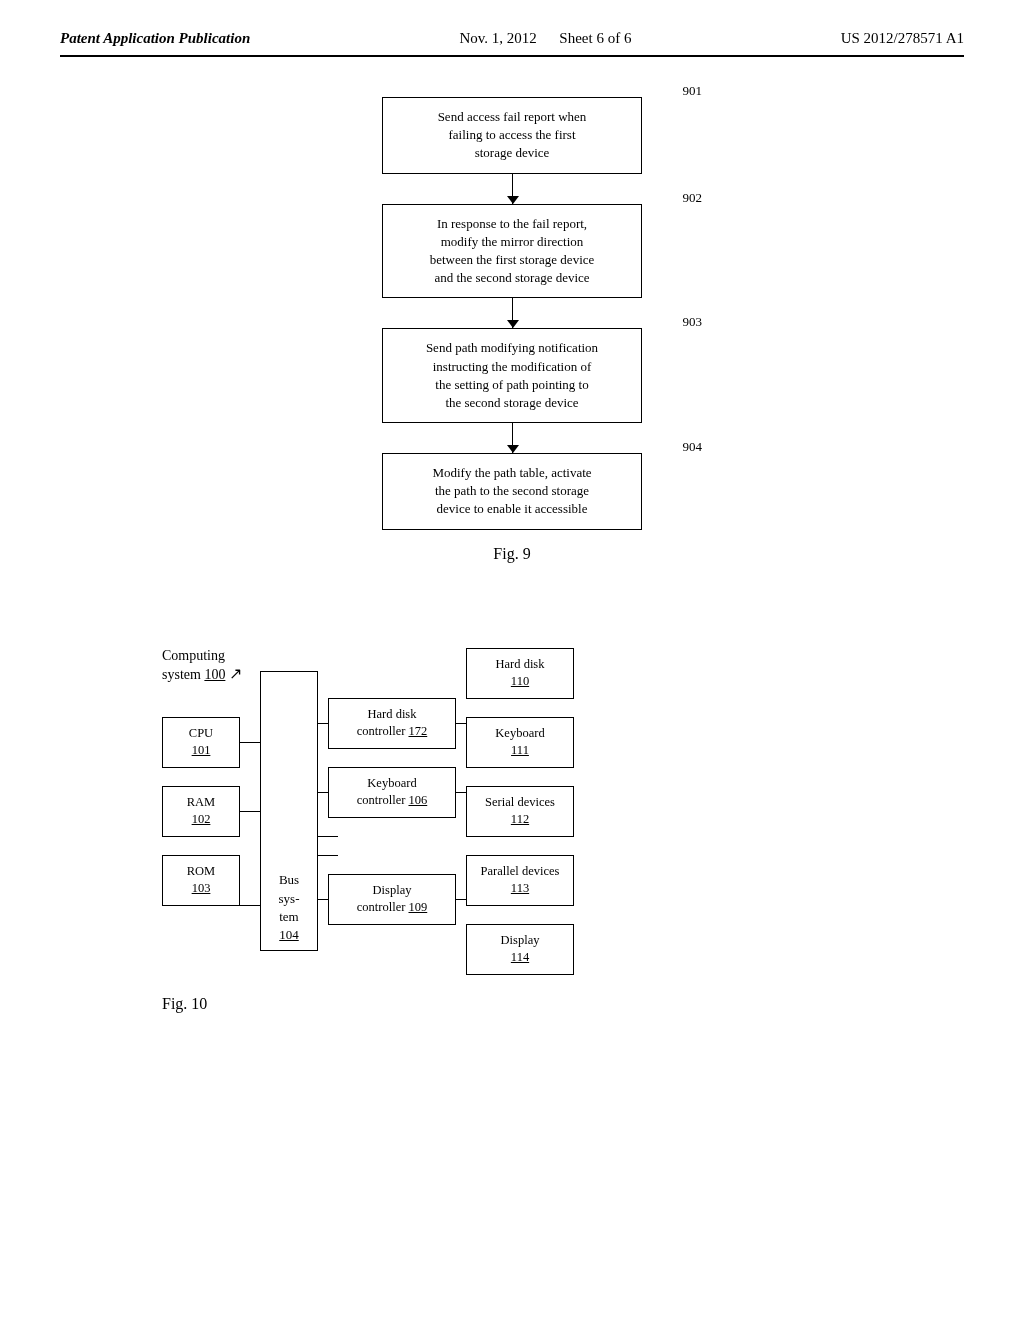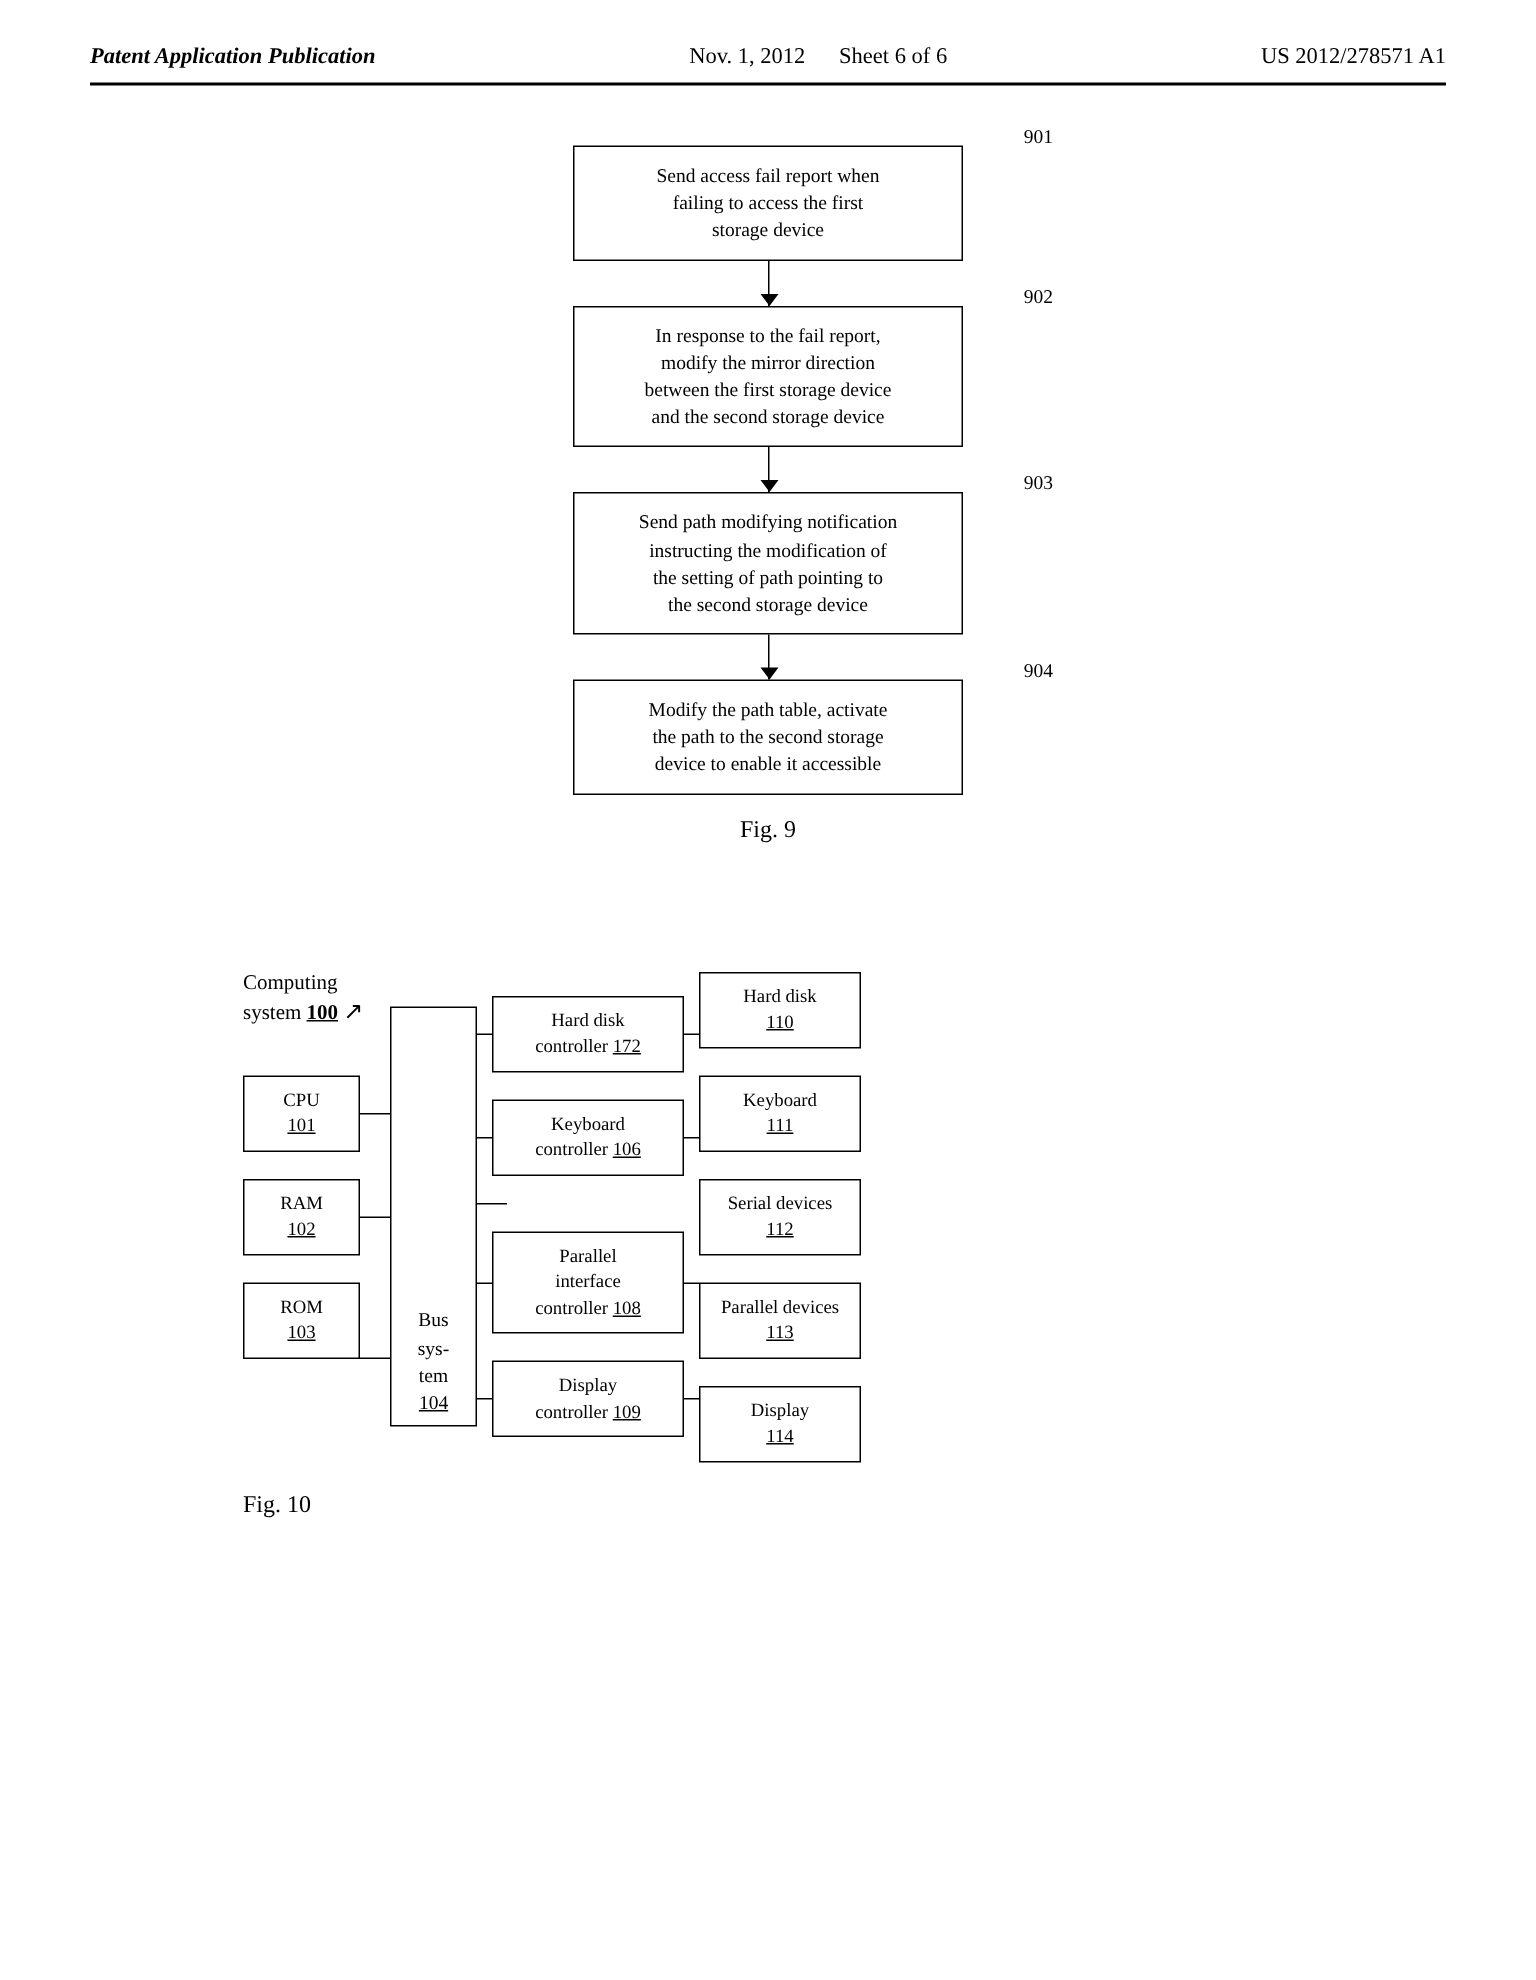--- a/index.html
+++ b/index.html
@@ -180,21 +180,21 @@
       </div>
 
     </div>
     <div class="fig-caption">Fig. 9</div>
   </div>
 
   <div style="position:relative; margin: 0 auto; width: 700px;">
 
     <div style="position:absolute; top:0; left:0; font-size:14px;">
       <span>Computing</span><br>
-      <span>system <span style="text-decoration:underline;font-weight:bold;">100</span></span>
+      <span>system <span style="text-decoration:underline;">100</span></span>
       <span style="font-size:16px;">↗</span>
     </div>
 
     <div style="display:flex; flex-direction:row; align-items:center; margin-top:55px; gap:0;">
 
       <div style="display:flex; flex-direction:column; gap:18px; align-items:center;">
 
         <div style="display:flex; align-items:center;">
           <div class="blk blk-left">
             <div>CPU</div>
@@ -245,23 +245,20 @@
           <div style="width:10px; height:1px; background:#000;"></div>
         </div>
 
         <div style="display:flex; align-items:center;">
           <div style="width:10px; height:1px; background:#000;"></div>
           <div style="width:10px; height:1px; background:#000;"></div>
         </div>
 
         <div style="display:flex; align-items:center;">
           <div style="width:10px; height:1px; background:#000;"></div>
-          <div class="blk blk-middle">
-            <div>Parallel<br>interface<br>controller <span style="text-decoration:underline;">108</span></div>
-          </div>
           <div style="width:10px; height:1px; background:#000;"></div>
         </div>
 
         <div style="display:flex; align-items:center;">
           <div style="width:10px; height:1px; background:#000;"></div>
           <div class="blk blk-middle">
             <div>Display<br>controller <span style="text-decoration:underline;">109</span></div>
           </div>
           <div style="width:10px; height:1px; background:#000;"></div>
         </div>

